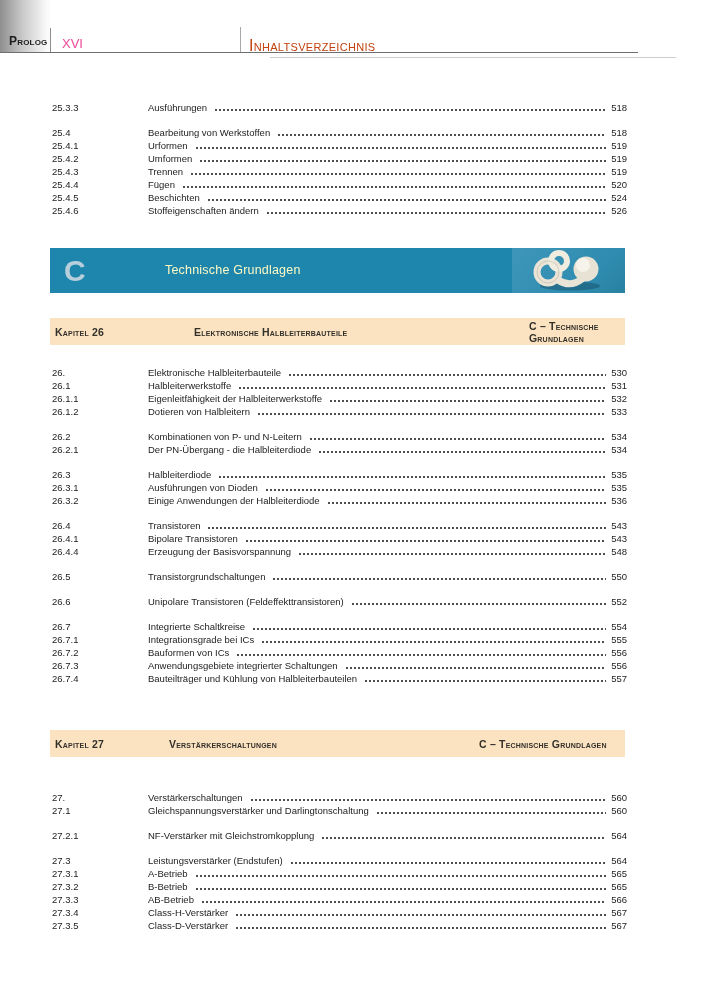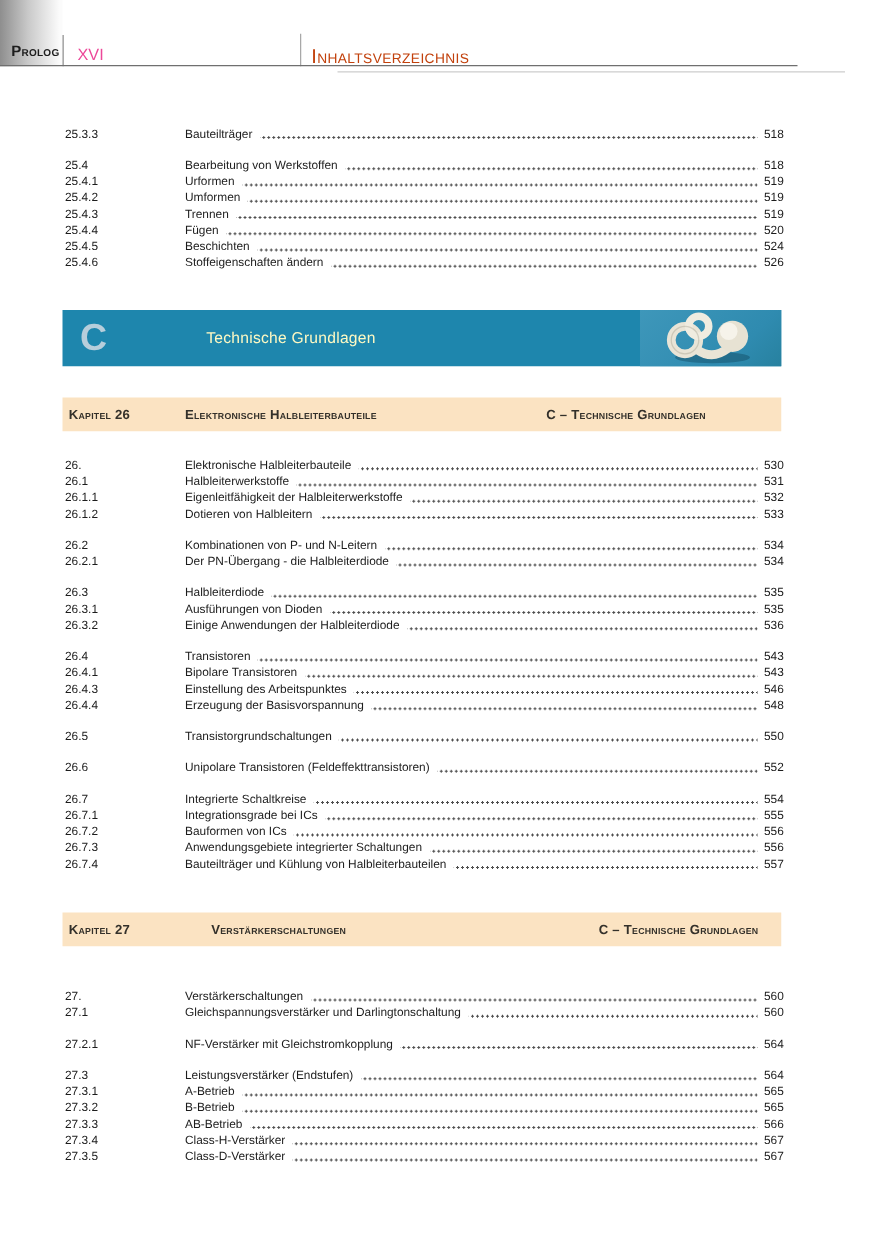--- a/index.html
+++ b/index.html
@@ -60,41 +60,41 @@
   }
   
   .kap-banner{
     position:absolute;left:50px;width:575px;height:27px;
     display:flex;align-items:center;
     font-variant:small-caps;font-weight:bold;font-size:10.5px;color:#33302a;letter-spacing:.2px;
   }
   .kap-banner .k-label{width:93px;flex:none;padding-left:5px;}
   .kap-banner .k-title{width:289px;flex:none;}
   .kap-banner .k-part{flex:1;}
-  #kap26{top:318px;}
+  #kap26{top:318px;gap:46px;}
   #kap27{top:730px;}
 </style>
 </head>
 <body>
 
 <div class="hdr-tab">
   <span class="tab-label">Prolog</span>
 </div>
 <div class="vline-1"></div>
 <div class="hdr-roman">XVI</div>
 <div class="vline-2"></div>
 <div class="hdr-title">Inhaltsverzeichnis</div>
 <div class="hdr-rule"></div>
 <div class="hdr-rule-shadow"></div>
 
 <div class="toc-abs" style="top:101px">
     <div class="toc-group">
       <div class="toc-row">
     <span class="num">25.3.3</span>
-    <span class="title">Bauteilträger</span>
+    <span class="title">Ausführungen</span>
     <span class="dots"></span>
     <span class="page">518</span>
   </div>
     </div>
     <div class="toc-group">
       <div class="toc-row">
     <span class="num">25.4</span>
     <span class="title">Bearbeitung von Werkstoffen</span>
     <span class="dots"></span>
     <span class="page">518</span>
@@ -227,26 +227,20 @@
     <span class="dots"></span>
     <span class="page">543</span>
   </div>
       <div class="toc-row">
     <span class="num">26.4.1</span>
     <span class="title">Bipolare Transistoren</span>
     <span class="dots"></span>
     <span class="page">543</span>
   </div>
       <div class="toc-row">
-    <span class="num">26.4.3</span>
-    <span class="title">Einstellung des Arbeitspunktes</span>
-    <span class="dots"></span>
-    <span class="page">546</span>
-  </div>
-      <div class="toc-row">
     <span class="num">26.4.4</span>
     <span class="title">Erzeugung der Basisvorspannung</span>
     <span class="dots"></span>
     <span class="page">548</span>
   </div>
     </div>
     <div class="toc-group">
       <div class="toc-row">
     <span class="num">26.5</span>
     <span class="title">Transistorgrundschaltungen</span>

